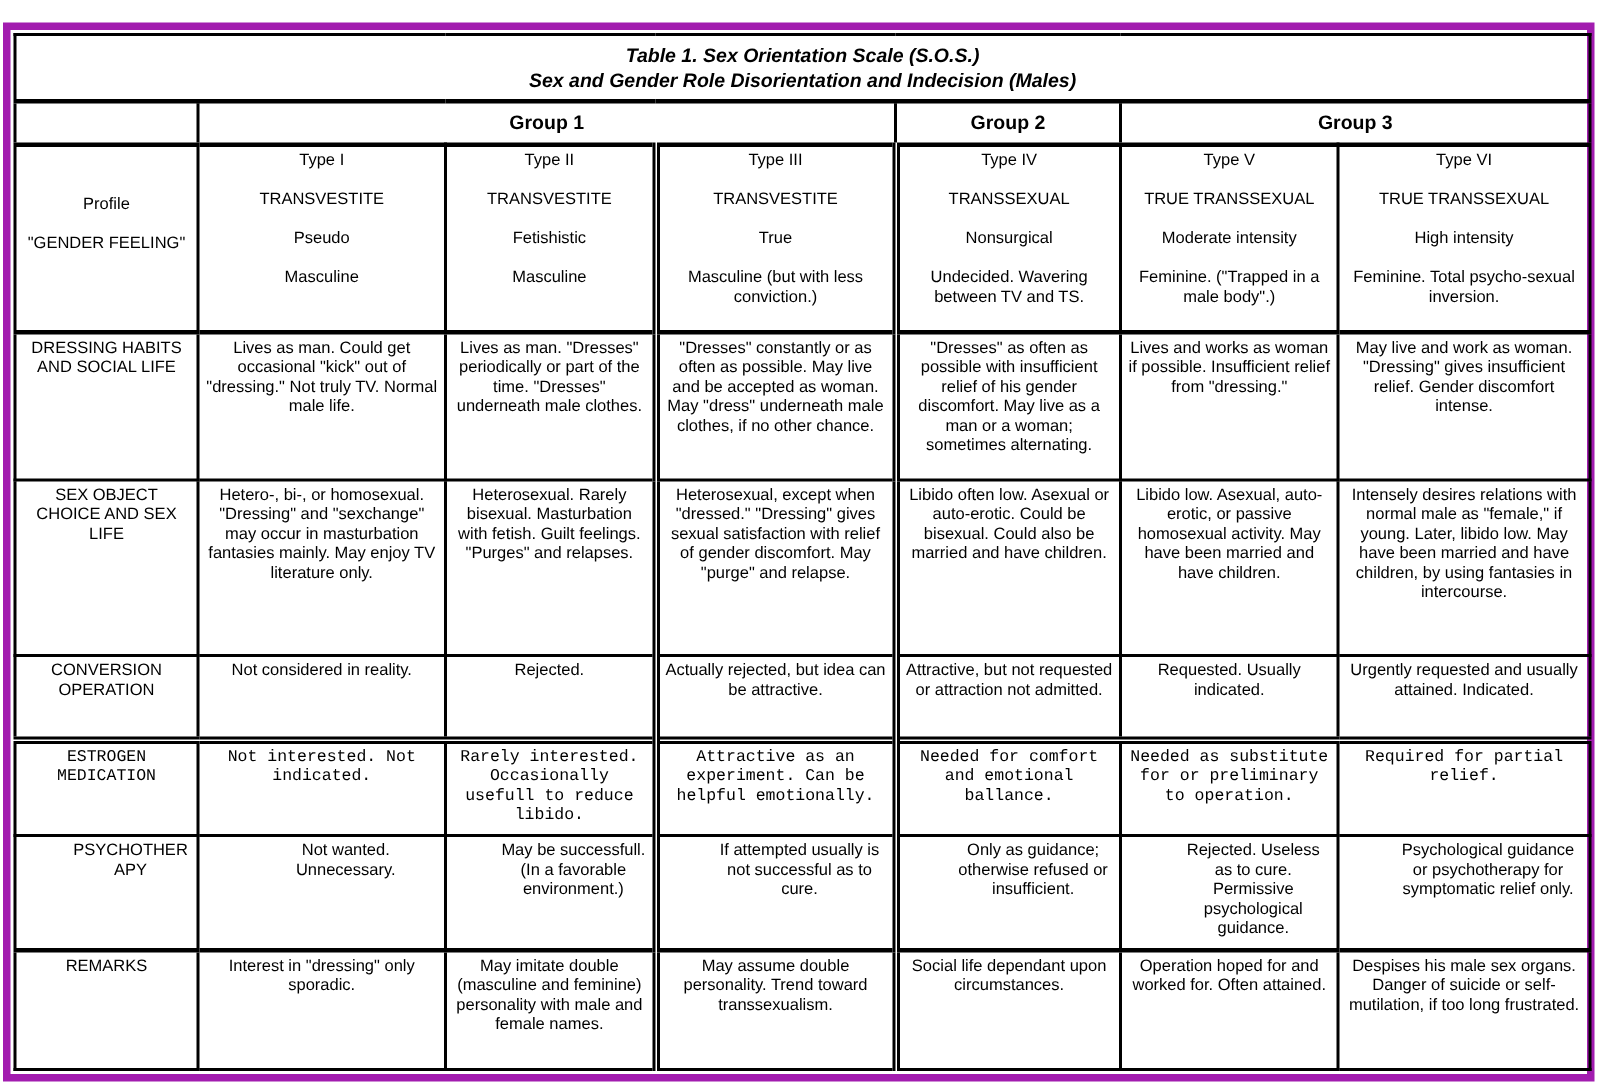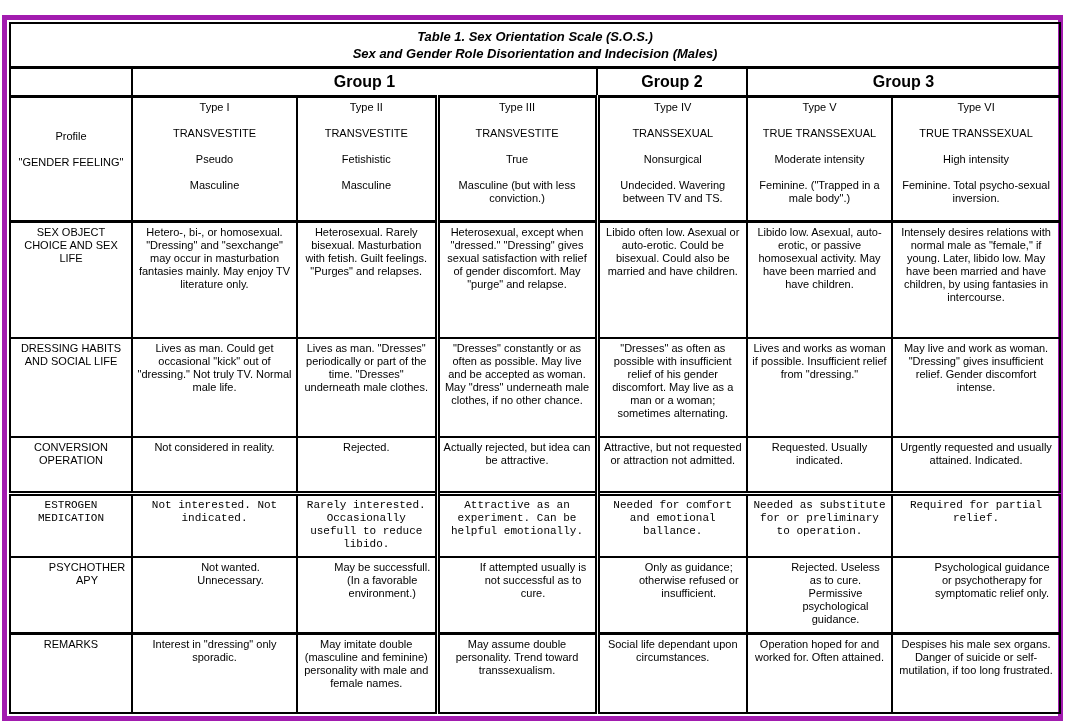--- a/index.html
+++ b/index.html
@@ -43,21 +43,21 @@
     font-weight: bold;
     font-style: italic;
     font-size: 13px;
     line-height: 17px;
     vertical-align: middle;
     border-bottom: 3px solid #000;
   }
   
   tr.group-row td {
     font-weight: bold;
-    font-size: 16px;
+    font-size: 13px;
     vertical-align: middle;
     border-bottom: 3px solid #000;
   }
   
   tr.profile-row td { border-bottom: 3px solid #000; }
   td.profile-header { padding-top: 32px; }
   .stack > div { margin-bottom: 13px; }
   .stack > div:last-child { margin-bottom: 0; }
   
   td.dv { border-left: 5px double #000; }
@@ -144,40 +144,40 @@
         <div>Feminine. ("Trapped in a male body".)</div>
       </td>
       <td class="stack">
         <div>Type VI</div>
         <div>TRUE TRANSSEXUAL</div>
         <div>High intensity</div>
         <div>Feminine. Total psycho-sexual inversion.</div>
       </td>
     </tr>
 
+    <tr style="height:95px">
+      <td class="rowhdr">DRESSING HABITS AND SOCIAL LIFE</td>
+      <td>Lives as man. Could get occasional "kick" out of "dressing." Not truly TV. Normal male life.</td>
+      <td>Lives as man. "Dresses" periodically or part of the time. "Dresses" underneath male clothes.</td>
+      <td class="dv">"Dresses" constantly or as often as possible. May live and be accepted as woman. May "dress" underneath male clothes, if no other chance.</td>
+      <td class="dv">"Dresses" as often as possible with insufficient relief of his gender discomfort. May live as a man or a woman; sometimes alternating.</td>
+      <td>Lives and works as woman if possible. Insufficient relief from "dressing."</td>
+      <td>May live and work as woman. "Dressing" gives insufficient relief. Gender discomfort intense.</td>
+    </tr>
+
     <tr style="height:112px">
       <td class="rowhdr">SEX OBJECT CHOICE AND SEX LIFE</td>
       <td>Hetero-, bi-, or homosexual. "Dressing" and "sexchange" may occur in masturbation fantasies mainly. May enjoy TV literature only.</td>
       <td>Heterosexual. Rarely bisexual. Masturbation with fetish. Guilt feelings. "Purges" and relapses.</td>
       <td class="dv">Heterosexual, except when "dressed." "Dressing" gives sexual satisfaction with relief of gender discomfort. May "purge" and relapse.</td>
       <td class="dv">Libido often low. Asexual or auto-erotic. Could be bisexual. Could also be married and have children.</td>
       <td>Libido low. Asexual, auto-erotic, or passive homosexual activity. May have been married and have children.</td>
       <td>Intensely desires relations with normal male as "female," if young. Later, libido low. May have been married and have children, by using fantasies in intercourse.</td>
     </tr>
 
-    <tr style="height:95px">
-      <td class="rowhdr">DRESSING HABITS AND SOCIAL LIFE</td>
-      <td>Lives as man. Could get occasional "kick" out of "dressing." Not truly TV. Normal male life.</td>
-      <td>Lives as man. "Dresses" periodically or part of the time. "Dresses" underneath male clothes.</td>
-      <td class="dv">"Dresses" constantly or as often as possible. May live and be accepted as woman. May "dress" underneath male clothes, if no other chance.</td>
-      <td class="dv">"Dresses" as often as possible with insufficient relief of his gender discomfort. May live as a man or a woman; sometimes alternating.</td>
-      <td>Lives and works as woman if possible. Insufficient relief from "dressing."</td>
-      <td>May live and work as woman. "Dressing" gives insufficient relief. Gender discomfort intense.</td>
-    </tr>
-
 
     <tr style="height:54px">
       <td class="rowhdr">CONVERSION OPERATION</td>
       <td>Not considered in reality.</td>
       <td>Rejected.</td>
       <td class="dv">Actually rejected, but idea can be attractive.</td>
       <td class="dv">Attractive, but not requested or attraction not admitted.</td>
       <td>Requested. Usually indicated.</td>
       <td>Urgently requested and usually attained. Indicated.</td>
     </tr>

